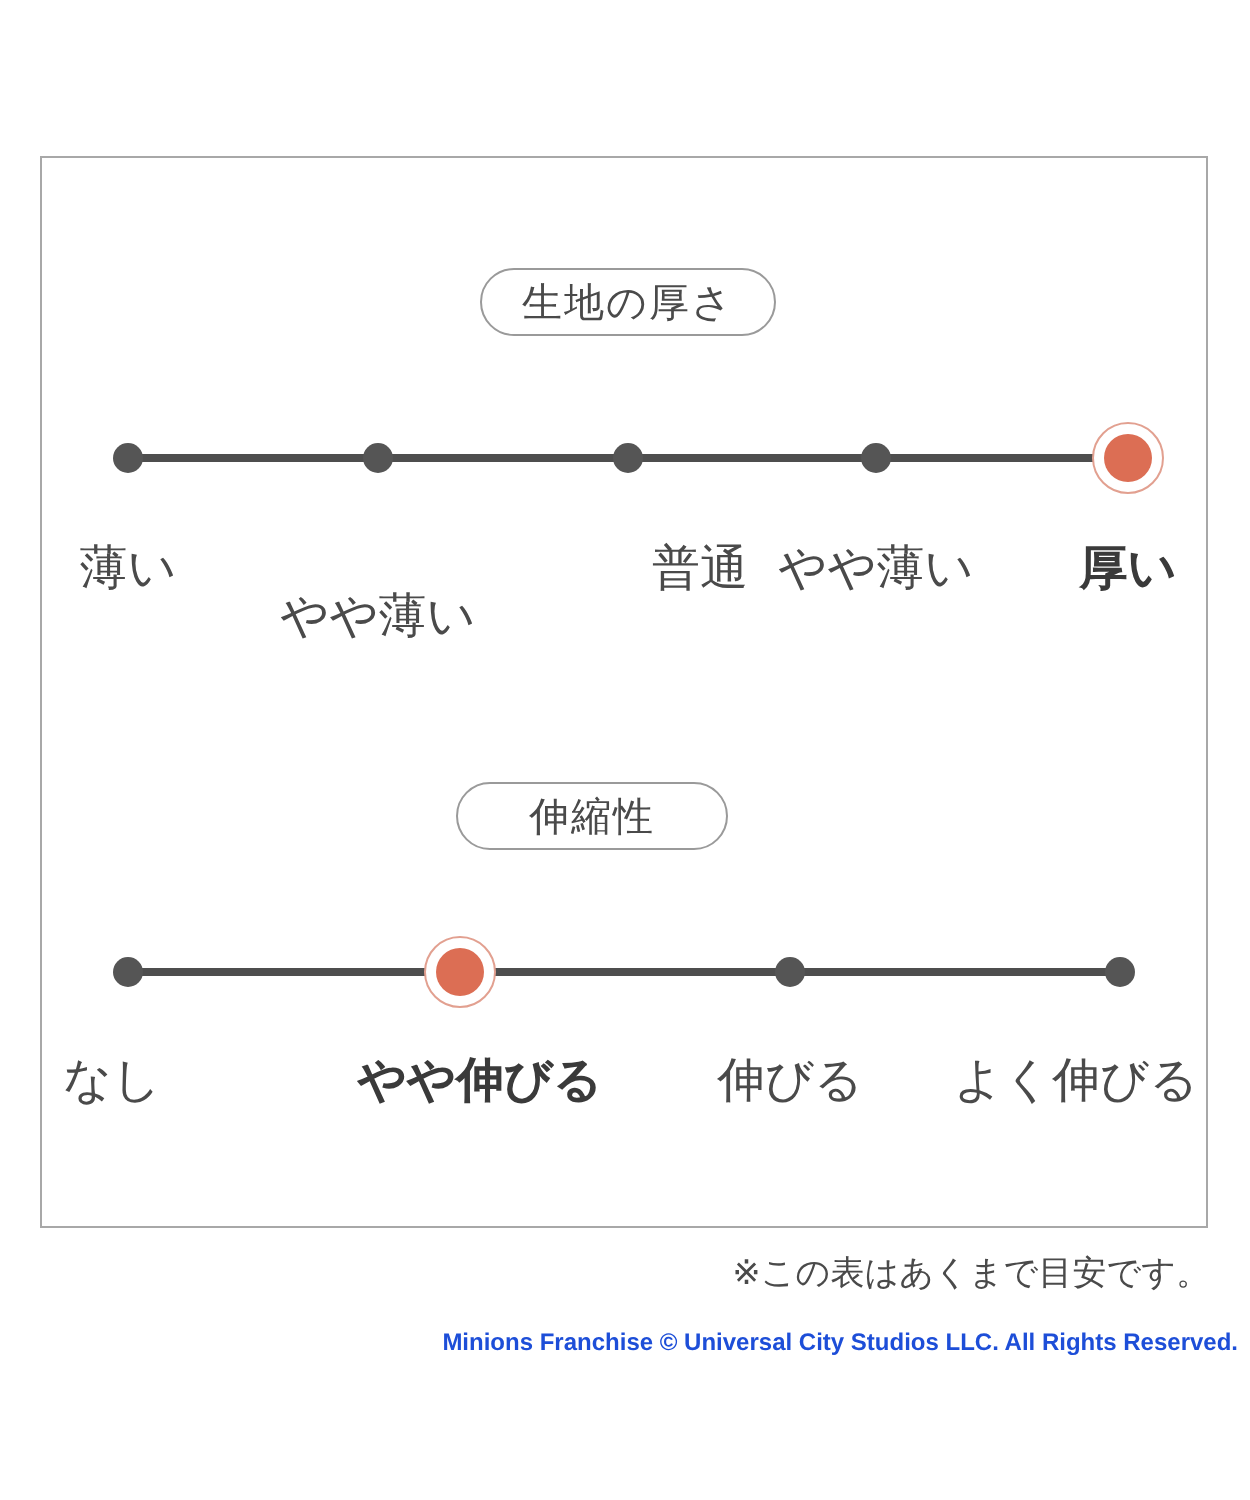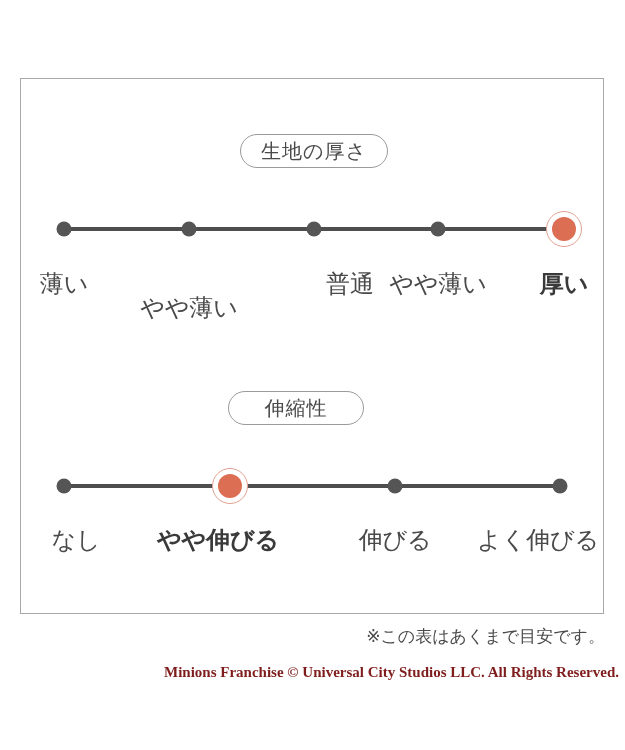--- a/index.html
+++ b/index.html
@@ -15,22 +15,22 @@
          transform: translate(-50%, -50%); }
   .active { position: absolute; width: 36px; height: 36px; border-radius: 50%;
             border: 1px solid #e2a090; background: #fff; box-sizing: border-box;
             transform: translate(-50%, -50%); }
   .active::after { content: ""; position: absolute; left: 50%; top: 50%; width: 24px; height: 24px;
             border-radius: 50%; background: var(--accent, #dc6e54); transform: translate(-50%, -50%); }
   .lbl { position: absolute; transform: translateX(-50%); font-size: 24px; color: #4a4a4a;
          white-space: nowrap; }
   .lbl.bold { font-weight: bold; color: #3a3a3a; }
   .note { position: absolute; right: 20px; top: 625px; font-size: 17px; color: #4a4a4a; text-align: right; }
-  .copy { position: absolute; right: 6px; top: 664px; font-size: 15px; font-weight: bold;
-          color: #7f1d1d; font-family: Liberation Serif, serif; }
+  .copy { position: absolute; right: 6px; top: 664px; font-size: 12px; font-weight: bold;
+          color: #1d4ed8; font-family: Liberation Sans, sans-serif; }
 </style>
 </head>
 <body style="--accent: #dc6e54;">
 
 <div class="frame"></div>
 
 <div class="pill" style="left:240px; top:134px; width:148px;">
   <span>生地の厚さ</span>
 </div>
 <div class="scale" style="left:64px; top:227px; width:500px;"></div>
@@ -46,19 +46,19 @@
 <span class="lbl bold" style="left:564px; top:268px;">厚い</span>
 
 <div class="pill" style="left:228px; top:391px; width:136px;">
   <span>伸縮性</span>
 </div>
 <div class="scale" style="left:64px; top:484px; width:496px;"></div>
 <div class="dot" style="left:64px; top:486px;"></div>
 <div class="active" style="left:230px; top:486px;"></div>
 <div class="dot" style="left:395px; top:486px;"></div>
 <div class="dot" style="left:560px; top:486px;"></div>
-<span class="lbl" style="left:76px; top:524px;">なし</span>
-<span class="lbl bold" style="left:218px; top:524px;text-align:right;">やや伸びる</span>
+<span class="lbl" style="left:56px; top:524px;">なし</span>
+<span class="lbl bold" style="left:240px; top:524px;text-align:right;">やや伸びる</span>
 <span class="lbl" style="left:395px; top:524px;">伸びる</span>
 <span class="lbl" style="left:538px; top:524px;">よく伸びる</span>
 
 <div class="note">※この表はあくまで目安です。</div>
 <div class="copy">Minions Franchise © Universal City Studios LLC. All Rights Reserved.</div>
 
 </body></html>

